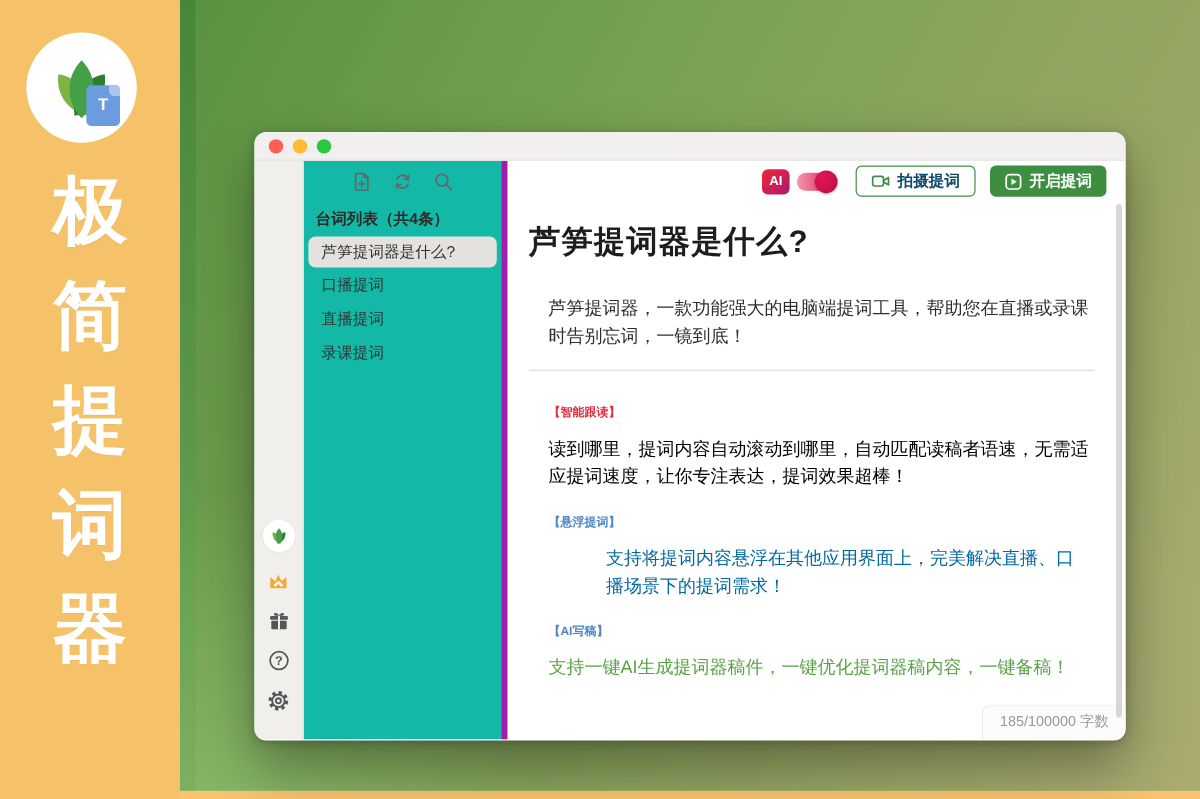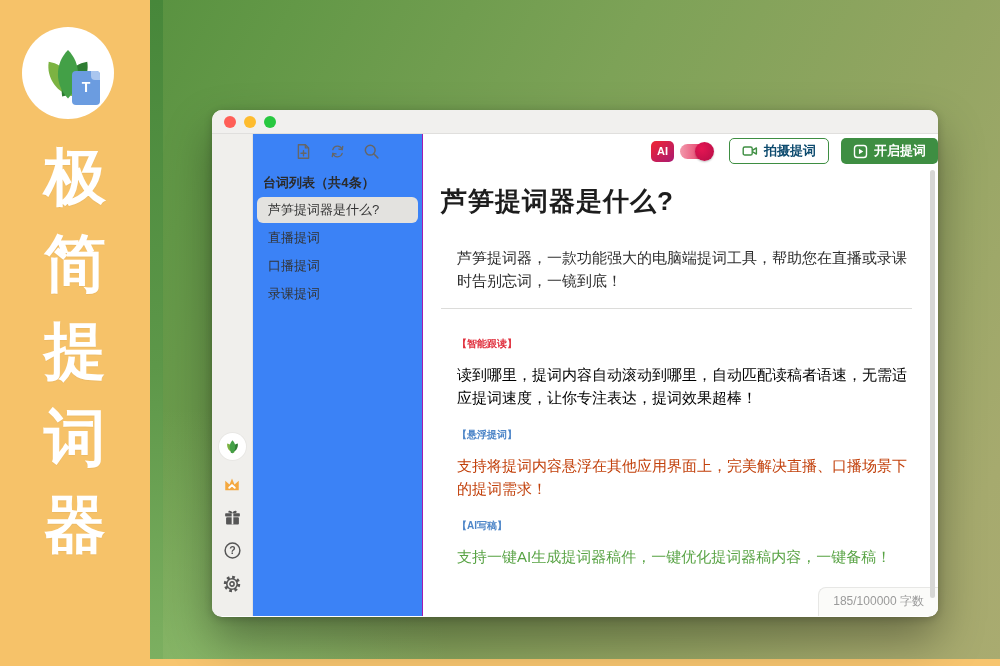--- a/index.html
+++ b/index.html
@@ -42,31 +42,31 @@
 
   
   .rail { width:41px; background:#f0efec; border-right:1px solid #e3e2e0; position:relative; flex:none; }
   .rail-icons { position:absolute; left:0; right:0; bottom:22px; display:flex; flex-direction:column;
     align-items:center; gap:14px; }
   .rail-icons .icnbtn { display:flex; align-items:center; justify-content:center; cursor:pointer; }
   .leaf-chip { width:27px; height:27px; border-radius:50%; background:#fff;
     box-shadow:0 0 0 1px rgba(0,0,0,.03); display:flex; align-items:center; justify-content:center; }
 
   
-  .list-panel { width:170px; background:#3b82f6; border-right:1px solid #a21caf; flex:none;font-family:Liberation Mono, monospace; }
+  .list-panel { width:170px; background:#14b8a6; border-right:5px solid #a21caf; flex:none; }
   .panel-toolbar { display:flex; justify-content:center; align-items:center; gap:17px; padding:9px 0 5px; }
   .panel-toolbar .icnbtn { cursor:pointer; display:flex; }
   .list-header { font-size:13px; font-weight:700; color:#2b2b2b; margin:9px 0 5px 10px; }
   .list-item { margin:2px 4px; padding:4px 11px; font-size:13px; color:#333; border-radius:6px;
     white-space:nowrap; overflow:hidden; cursor:pointer; }
   .list-item.selected { background:#e3e2df; }
 
   
   .content { flex:1; background:#fff; position:relative; }
-  .toolbar-right { position:absolute; top:4px; right:0; display:flex; align-items:center; gap:12px; }
+  .toolbar-right { position:absolute; top:4px; right:16px; display:flex; align-items:center; gap:12px; }
   .ai-group { display:flex; align-items:center; gap:6px; margin-right:5px; cursor:pointer; }
   .ai-badge { width:23px; height:21px; border-radius:5px; color:#fff; font-size:11px; font-weight:700;
     display:flex; align-items:center; justify-content:center;
     background:linear-gradient(140deg,#E7243C 15%,#A91A72 100%); }
   .switch { width:32px; height:15px; border-radius:8px; position:relative;
     background:linear-gradient(90deg,#F29AAC,#E2174E); }
   .knob { position:absolute; right:-2px; top:-2px; width:19px; height:19px; border-radius:50%;
     background:radial-gradient(circle at 35% 35%, #E51653, #B50D47); box-shadow:0 1px 2px rgba(0,0,0,.25); }
   .btn { height:26px; display:flex; align-items:center; gap:6px; padding:0 12px; border-radius:5px;
     font-size:13px; font-weight:600; cursor:pointer; }
@@ -190,22 +190,22 @@
           <div class="icnbtn">
             <svg width="17" height="17" viewBox="0 0 16 16">
               <circle cx="6.8" cy="6.8" r="4.6" fill="none" stroke="#666" stroke-width="1.4"></circle>
               <path d="M10.3 10.3 L14 14" stroke="#666" stroke-width="1.4" stroke-linecap="round"></path>
             </svg>
           </div>
         </div>
         <div class="list-header">台词列表（共4条）</div>
         <div id="script-list">
             <div class="list-item selected">芦笋提词器是什么?</div>
+            <div class="list-item">口播提词</div>
             <div class="list-item">直播提词</div>
-            <div class="list-item">口播提词</div>
             <div class="list-item">录课提词</div>
           </div>
       </div>
 
       <div class="content">
         <div class="toolbar-right">
           <div class="ai-group">
             <div class="ai-badge">AI</div>
             <div class="switch">
                 <div class="knob"></div>
@@ -232,21 +232,21 @@
           <p class="doc-intro">芦笋提词器，一款功能强大的电脑端提词工具，帮助您在直播或录课时告别忘词，一镜到底！</p>
           <hr class="doc-hr">
           <div class="sections" id="sections">
   <div class="section">
     <div class="sec-title" style="color: rgb(224, 46, 60);">【智能跟读】</div>
     <div class="sec-body" style="color: #000000;">读到哪里，提词内容自动滚动到哪里，自动匹配读稿者语速，无需适应提词速度，让你专注表达，提词效果超棒！</div>
   </div>
 
   <div class="section">
     <div class="sec-title" style="color: rgb(78, 134, 200);">【悬浮提词】</div>
-    <div class="sec-body" style="color: #c2410c;">支持将提词内容悬浮在其他应用界面上，完美解决直播、口播场景下的提词需求！</div>
+    <div class="sec-body" style="color: #0369a1; margin-left: 48px;">支持将提词内容悬浮在其他应用界面上，完美解决直播、口播场景下的提词需求！</div>
   </div>
 
   <div class="section">
     <div class="sec-title" style="color: rgb(78, 134, 200);">【AI写稿】</div>
     <div class="sec-body" style="color: rgb(88, 163, 68);">支持一键AI生成提词器稿件，一键优化提词器稿内容，一键备稿！</div>
   </div>
 </div>
         </div>
 
         <div class="word-chip">185/100000 字数</div>

